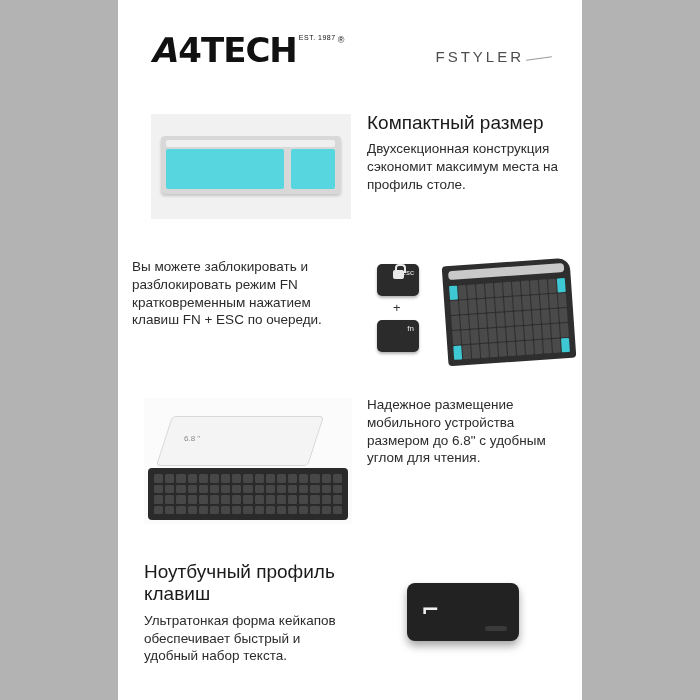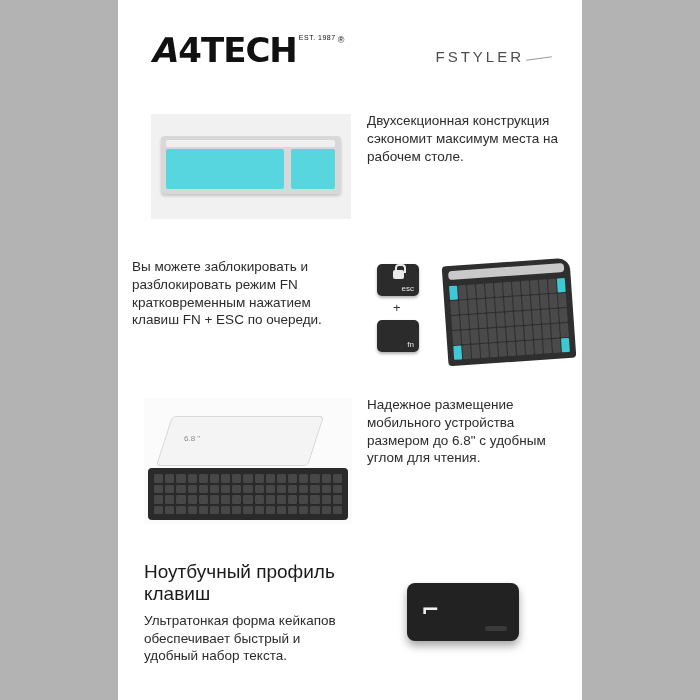--- a/index.html
+++ b/index.html
@@ -180,21 +180,21 @@
   .keycap {
     position: absolute;
     background: #2b2b2b;
     border-radius: 5px;
     box-shadow: 0 2px 3px rgba(0,0,0,.3);
   }
   .keycap.esc { left: 28px; top: 6px; width: 42px; height: 32px; }
   .keycap.fn  { left: 28px; top: 62px; width: 42px; height: 32px; }
   .keycap .klabel {
     position: absolute;
-    right: 5px; bottom: 3px;
+    right: 5px; bottom: 19px;
     color: #e9e9e9;
     font-size: 8px;
   }
   .lock-ico {
     position: absolute;
     left: 16px; top: 6px;
     width: 11px; height: 9px;
     background: #e9e9e9;
     border-radius: 2px;
   }
@@ -339,21 +339,22 @@
       <div class="cell-img">
         <div class="photo">
           <div class="kbd-body">
             <div class="kbd-top"></div>
             <div class="kbd-main"></div>
             <div class="kbd-num"></div>
           </div>
         </div>
       </div>
       <div class="cell-txt">
-        <p class="feat-body">Двухсекционная конструкция сэкономит максимум места на рабочем столе.</p>
+        <h2 class="feat-title">Компактный размер</h2>
+        <p class="feat-body">Двухсекционная конструкция сэкономит максимум места на профиль столе.</p>
       </div>
     </div>
 
     <div class="row r2">
       <div class="cell-txt">
         <p class="feat-body">Вы можете заблокировать и разблокировать режим FN кратковременным нажатием клавиш FN + ESC по очереди.</p>
       </div>
       <div class="cell-img">
         <div class="photo">
           <div class="keycap esc">

